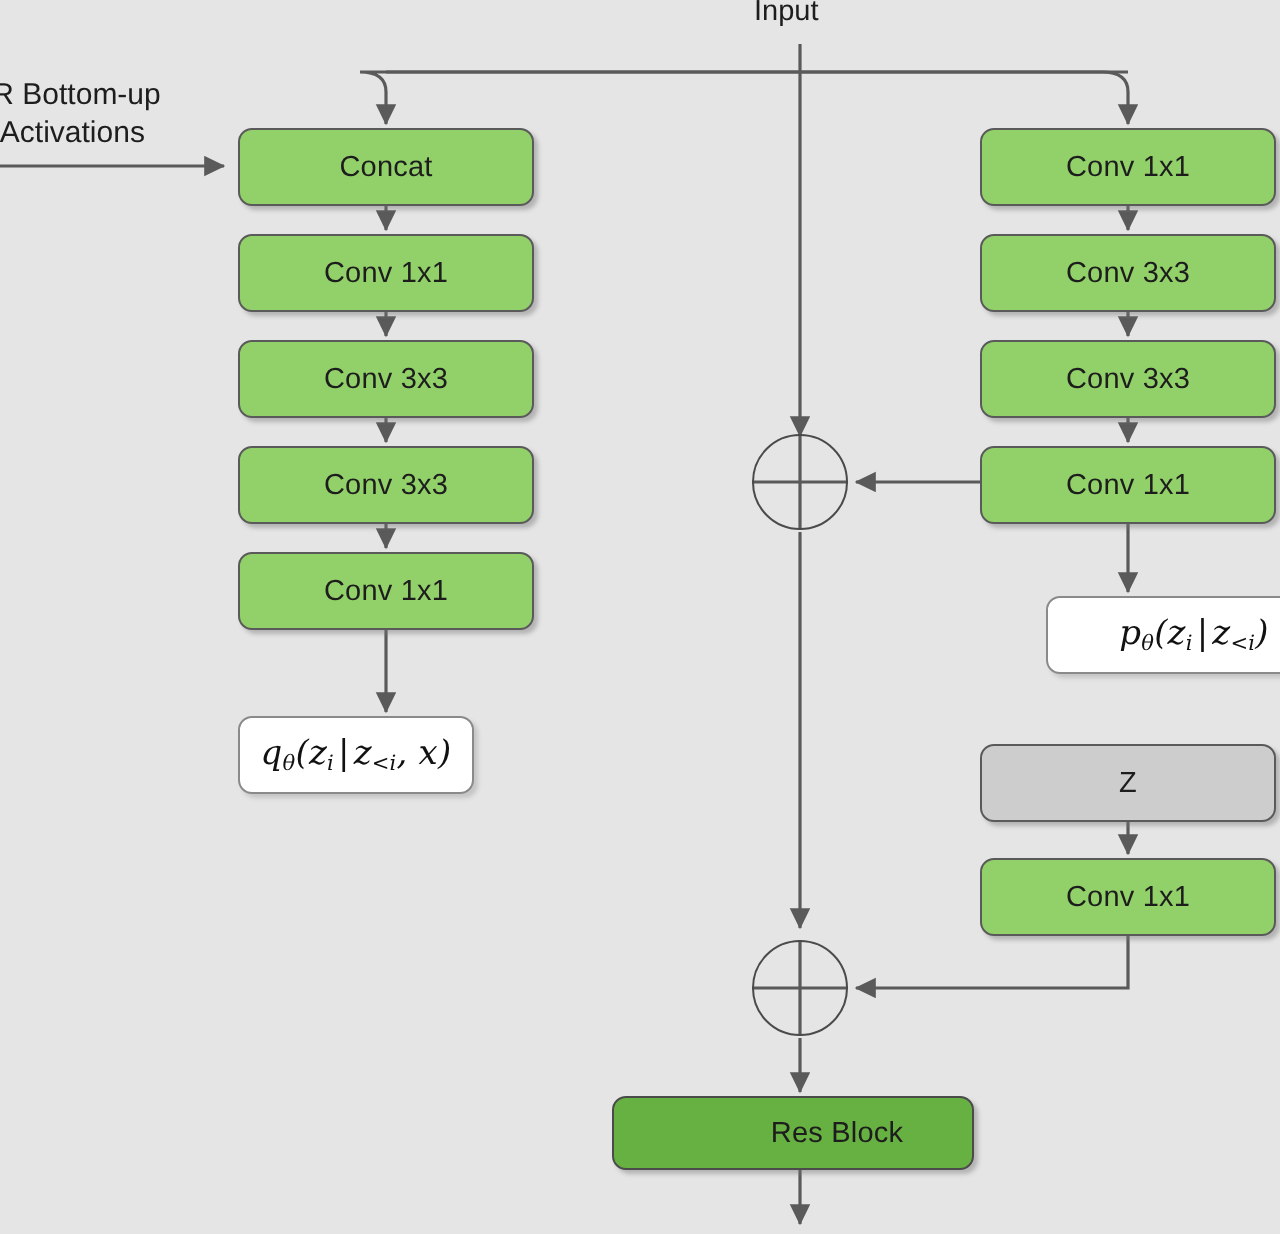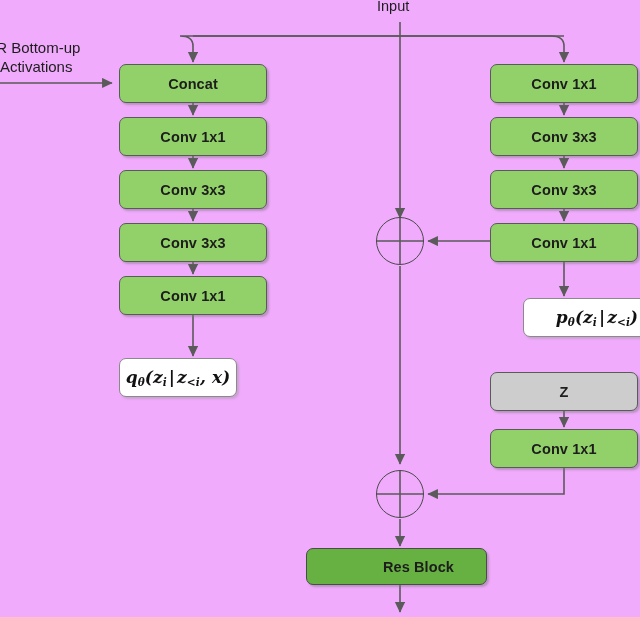--- a/index.html
+++ b/index.html
@@ -4,21 +4,21 @@
 <style>
   html, body {
     margin: 0;
     padding: 0;
     background: #ffffff;
   }
   #canvas {
     position: relative;
     width: 640px;
     height: 617px;
-    background: #f0abfc;
+    background: #e5e5e5;
     overflow: hidden;
     font-family: "Liberation Sans", sans-serif;
   }
   #wires {
     position: absolute;
     left: 0;
     top: 0;
     width: 640px;
     height: 617px;
     pointer-events: none;
@@ -27,21 +27,20 @@
     position: absolute;
     box-sizing: border-box;
     display: flex;
     align-items: center;
     justify-content: center;
     border-radius: 7px;
     font-size: 14.5px;
     color: #1d1d1d;
     letter-spacing: 0.1px;
     white-space: nowrap;
-    font-weight: bold;
   }
   .node-green {
     background: #92d169;
     border: 1.6px solid #5a5a5a;
     box-shadow: 2px 2px 2px rgba(120,120,120,0.45);
   }
   .node-green-dark {
     background: #67b042;
     border: 1.6px solid #4b4b4b;
     box-shadow: 2px 2px 2px rgba(120,120,120,0.45);

